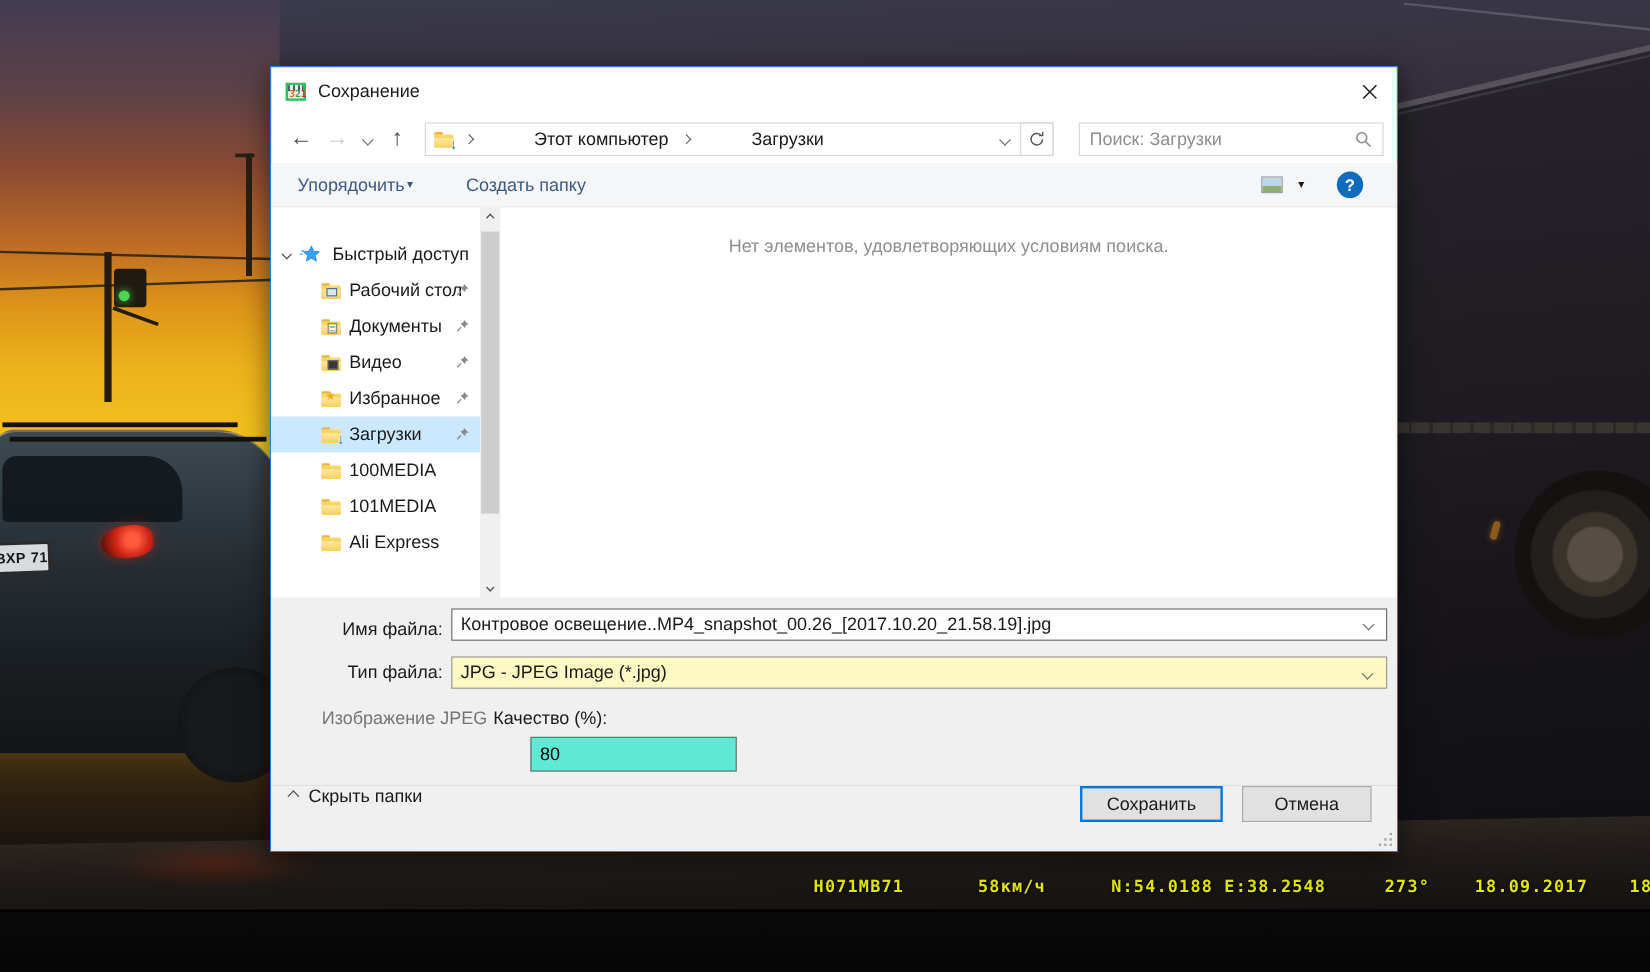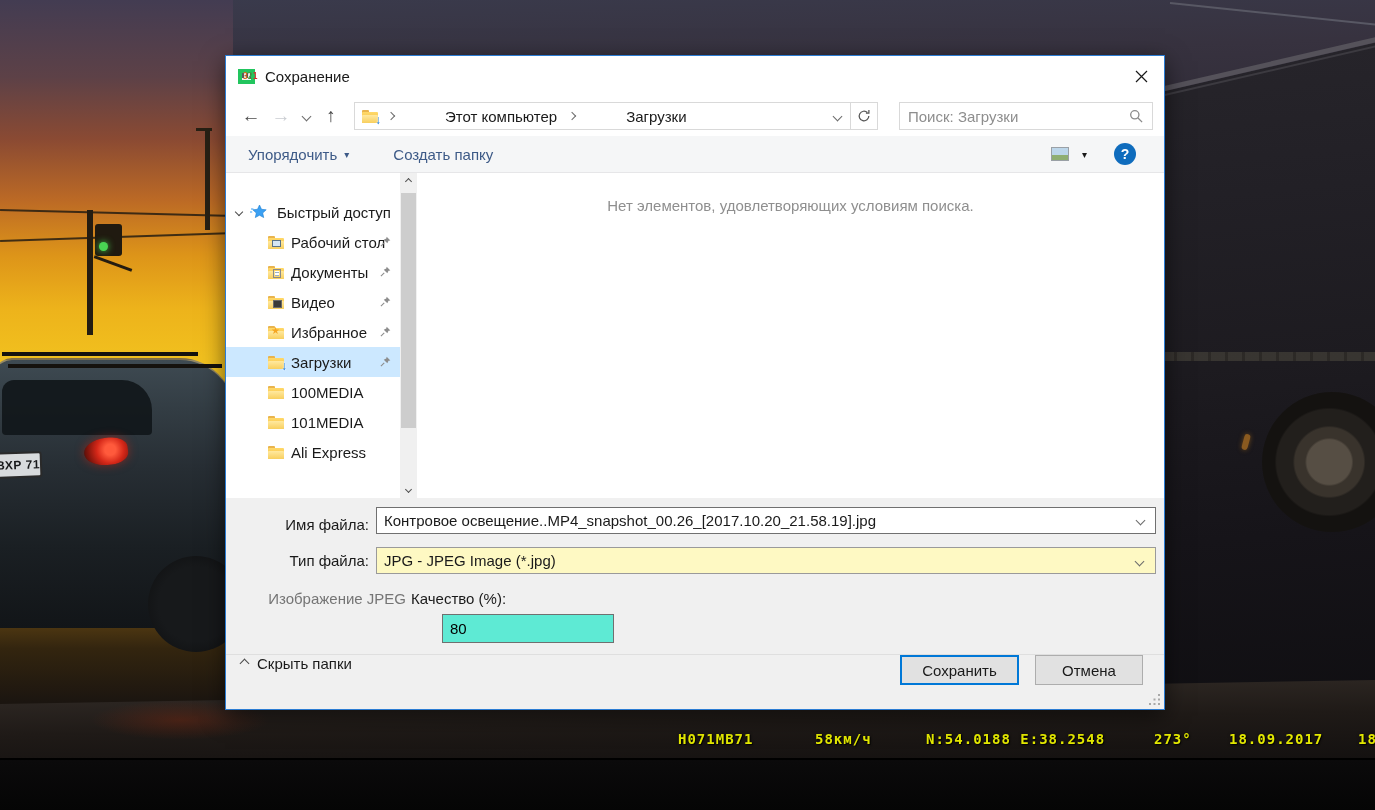--- a/index.html
+++ b/index.html
@@ -70,21 +70,21 @@
     color:#e3e800; letter-spacing:1px;
     text-shadow:1px 1px 1px rgba(0,0,0,.85),0 0 3px rgba(0,0,0,.6); }
   .stamp span { position:absolute; white-space:nowrap; }
 
   
   .dialog { position:absolute; left:225px; top:55px; width:940px; height:655px; z-index:20;
     background:#fff; border:1px solid #2b7cd3; box-shadow:0 6px 22px rgba(0,0,0,.55);
     font-size:15px; color:#1a1a1a; }
 
   .titlebar { position:relative; height:40px; display:flex; align-items:center; padding-left:12px; }
-  .mpc { position:relative; width:17px; height:15px; border:4px solid #22c55e; background:#f4f4f4; flex:none; }
+  .mpc { position:relative; width:17px; height:15px; border:2px solid #22c55e; background:#f4f4f4; flex:none; }
   .mpc .strip { position:absolute; top:0; left:0; right:0; height:5px;
     background:repeating-linear-gradient(90deg,#5a5a5a 0 2px,#e8e8e8 2px 4px); }
   .mpc .digits { position:absolute; bottom:-1px; left:1px; font:bold 8px "DejaVu Sans Mono",monospace; letter-spacing:0; }
   .title-text { margin-left:10px; }
   .close-btn { position:absolute; right:0; top:0; width:46px; height:40px; display:flex;
     align-items:center; justify-content:center; cursor:default; }
 
   .navbar { height:40px; display:flex; align-items:center; padding:0 11px 0 10px; }
   .navbtn { width:30px; height:28px; display:flex; align-items:center; justify-content:center;
     font-size:19px; color:#4a4a4a; flex:none; }
@@ -103,21 +103,21 @@
   .refresh { width:28px; height:28px; margin:-1px -1px -1px 0; border:1px solid #d9d9d9;
     display:flex; align-items:center; justify-content:center; flex:none; }
   .searchbox { height:28px; width:254px; margin-left:auto; border:1px solid #d9d9d9; background:#fff;
     display:flex; align-items:center; padding:0 8px; }
   .searchbox input { border:none; outline:none; flex:1; font:15px "Liberation Sans",sans-serif;
     color:#444; background:transparent; min-width:0; }
   .searchbox input::placeholder { color:#8e8e8e; opacity:1; }
 
   .toolbar { height:37px; background:#f5f6f7; border-bottom:1px solid #e6e6e8;
     display:flex; align-items:center; padding:0 28px 0 22px; color:#3d5a87; }
-  .tbtn { display:flex; align-items:center; gap:7px; }
+  .tbtn { display:flex; align-items:center; gap:2px; }
   .tbtn .caret { font-size:10px; }
   .tb-right { margin-left:auto; display:flex; align-items:center; gap:13px; }
   .viewicon { width:18px; height:14px; border:1px solid #9aa0a6; background:
     linear-gradient(180deg,#bcd6ea 0 55%,#8fae72 55% 100%); }
   .viewcaret { color:#1a1a1a; font-size:10px; }
   .helpbtn { width:22px; height:22px; border-radius:50%; background:#0f6cbd; color:#fff;
     font-weight:bold; font-size:14px; display:flex; align-items:center; justify-content:center;
     margin-left:14px; }
 
   .content { height:325px; display:flex; background:#fff; }

